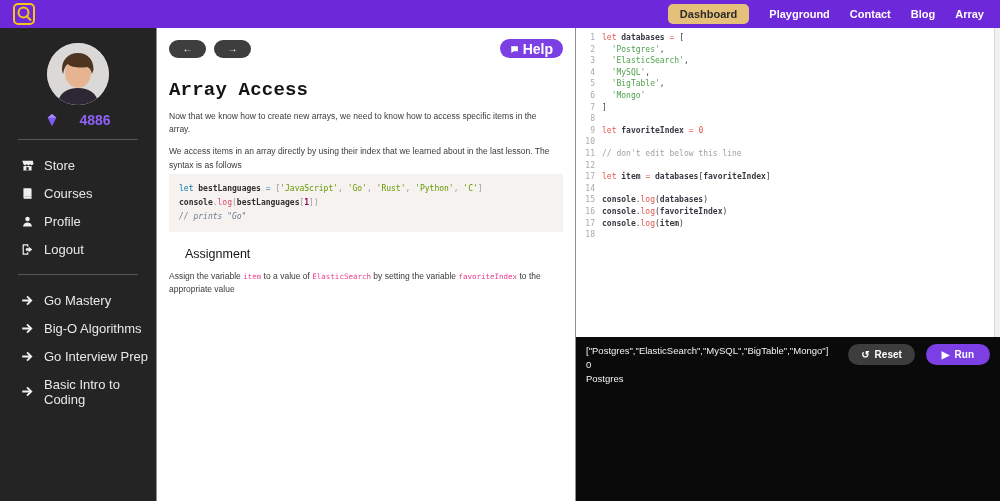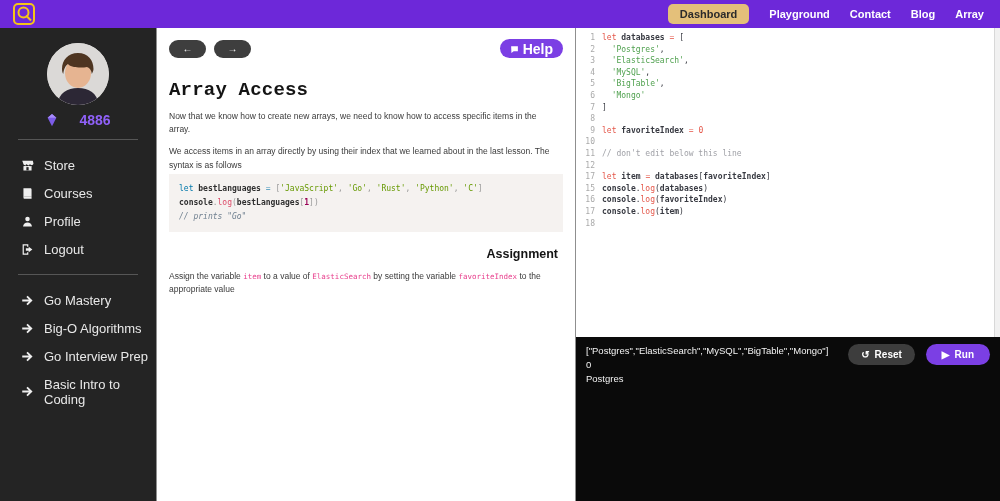--- a/index.html
+++ b/index.html
@@ -37,21 +37,21 @@
   .lesson-code .cl{display:block;white-space:pre;}
   .lesson-code .tk-kw{color:#0077aa}
   .lesson-code .tk-st{color:#669900}
   .lesson-code .tk-fn{color:#dd4a68}
   .lesson-code .tk-nu{color:#990055;font-weight:700}
   .lesson-code .tk-pu{color:#999}
   .lesson-code .tk-op{color:#3d91b8}
   .lesson-code .tk-co{color:#708090;font-style:italic}
   .lesson-code .tk-id{color:#2f2f2f;font-weight:700}
   .lesson-code .tk-pl{color:#2f2f2f}
-  .assignment-title{font-size:12.5px;font-weight:700;color:#141414;margin:15px 5px 0;text-align:right;}
+  .assignment-title{font-size:12.5px;font-weight:400;color:#141414;margin:15px 16px 0;}
   .inline-code{color:#e83e8c;font-family:"DejaVu Sans Mono",monospace;font-size:7.5px;}
   
   .right{flex:1;display:flex;flex-direction:column;background:#0b0b0b;min-width:0;}
   .editor{height:309px;flex:none;background:#fff;position:relative;padding:4px 8px 0 5px;box-sizing:border-box;font-family:"DejaVu Sans Mono",monospace;font-size:8px;line-height:11.6px;cursor:text;overflow:hidden;}
   .ed-line{display:flex;white-space:pre;}
   .ln{width:14px;text-align:right;color:#a9a9a9;margin-right:7px;flex:none;}
   .editor .tk-kw{color:#e45649}
   .editor .tk-id{color:#383a42;font-weight:700}
   .editor .tk-op{color:#e45649}
   .editor .tk-pu{color:#383a42}
@@ -221,20 +221,21 @@
           <div class="ed-line"><span class="ln">4</span><span class="code"><span class="tk-pl">  </span><span class="tk-st">'MySQL'</span><span class="tk-pu">,</span></span></div>
           <div class="ed-line"><span class="ln">5</span><span class="code"><span class="tk-pl">  </span><span class="tk-st">'BigTable'</span><span class="tk-pu">,</span></span></div>
           <div class="ed-line"><span class="ln">6</span><span class="code"><span class="tk-pl">  </span><span class="tk-st">'Mongo'</span></span></div>
           <div class="ed-line"><span class="ln">7</span><span class="code"><span class="tk-pu">]</span></span></div>
           <div class="ed-line"><span class="ln">8</span><span class="code"> </span></div>
           <div class="ed-line"><span class="ln">9</span><span class="code"><span class="tk-kw">let</span><span class="tk-pl"> </span><span class="tk-id">favoriteIndex</span><span class="tk-pl"> </span><span class="tk-op">=</span><span class="tk-pl"> </span><span class="tk-nu">0</span></span></div>
           <div class="ed-line"><span class="ln">10</span><span class="code"> </span></div>
           <div class="ed-line"><span class="ln">11</span><span class="code"><span class="tk-co">// don't edit below this line</span></span></div>
           <div class="ed-line"><span class="ln">12</span><span class="code"> </span></div>
           <div class="ed-line"><span class="ln">17</span><span class="code"><span class="tk-kw">let</span><span class="tk-pl"> </span><span class="tk-id">item</span><span class="tk-pl"> </span><span class="tk-op">=</span><span class="tk-pl"> </span><span class="tk-id">databases</span><span class="tk-pu">[</span><span class="tk-id">favoriteIndex</span><span class="tk-pu">]</span></span></div>
+          <div class="ed-line"><span class="ln">14</span><span class="code"> </span></div>
           <div class="ed-line"><span class="ln">15</span><span class="code"><span class="tk-id">console</span><span class="tk-pu">.</span><span class="tk-fn">log</span><span class="tk-pu">(</span><span class="tk-id">databases</span><span class="tk-pu">)</span></span></div>
           <div class="ed-line"><span class="ln">16</span><span class="code"><span class="tk-id">console</span><span class="tk-pu">.</span><span class="tk-fn">log</span><span class="tk-pu">(</span><span class="tk-id">favoriteIndex</span><span class="tk-pu">)</span></span></div>
           <div class="ed-line"><span class="ln">17</span><span class="code"><span class="tk-id">console</span><span class="tk-pu">.</span><span class="tk-fn">log</span><span class="tk-pu">(</span><span class="tk-id">item</span><span class="tk-pu">)</span></span></div>
           <div class="ed-line"><span class="ln">18</span><span class="code"> </span></div>
         </div>
       <div class="scrollbar"></div>
     </div>
     <div class="console">
       <div id="console-out">
           <div class="out-line">["Postgres","ElasticSearch","MySQL","BigTable","Mongo"]</div>

